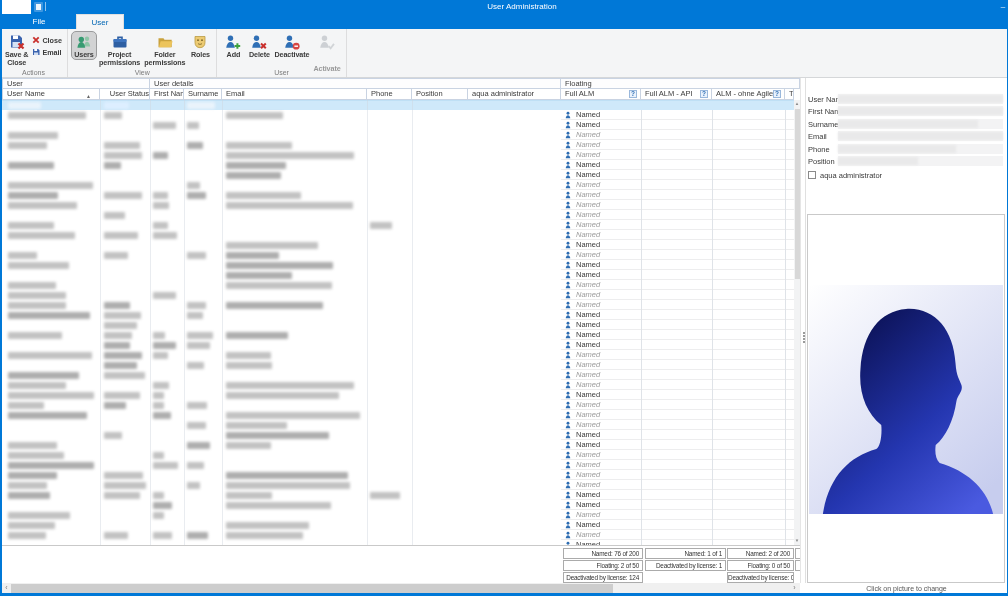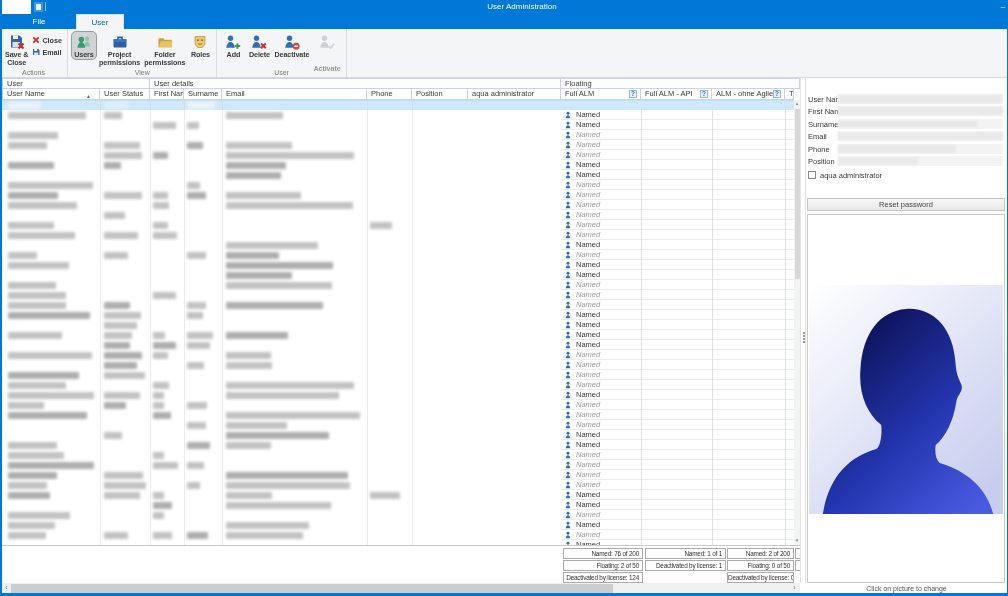--- a/index.html
+++ b/index.html
@@ -220,21 +220,21 @@
       <div class="rgroup-label">User</div>
     </div>
   </div>
 
 <div class="abs gcell" style="left:2px;width:148px;border-left:1px solid #c9d3e2;">User</div>
 <div class="abs gcell" style="left:150px;width:411px;">User details</div>
 <div class="abs gcell" style="left:561px;width:239px;">Floating</div>
 
 <div id="colheads">
     <div class="abs hcell" style="left: 2px; width: 98px; border-left: 1px solid rgb(201, 211, 226);"><span>User Name</span><div class="sortmark">▲</div></div>
-    <div class="abs hcell" style="left: 100px; width: 50px;"><span>User Status</span></div>
+    <div class="abs hcell" style="left: 100px; width: 50px; text-align: right;"><span>User Status</span></div>
     <div class="abs hcell" style="left: 150px; width: 34px;"><span>First Name</span></div>
     <div class="abs hcell" style="left: 184px; width: 38px;"><span>Surname</span></div>
     <div class="abs hcell" style="left: 222px; width: 145px;"><span>Email</span></div>
     <div class="abs hcell" style="left: 367px; width: 45px;"><span>Phone</span></div>
     <div class="abs hcell" style="left: 412px; width: 56px;"><span>Position</span></div>
     <div class="abs hcell" style="left: 468px; width: 93px;"><span>aqua administrator</span></div>
     <div class="abs hcell" style="left: 561px; width: 80px;"><span>Full ALM</span><div class="helpmark">?</div></div>
     <div class="abs hcell" style="left: 641px; width: 71px;"><span>Full ALM - API</span><div class="helpmark">?</div></div>
     <div class="abs hcell" style="left: 712px; width: 73px;"><span>ALM - ohne Agile</span><div class="helpmark">?</div></div>
     <div class="abs hcell" style="left: 785px; width: 9px;"><span>Tes</span></div>
@@ -746,21 +746,20 @@
       <div class="abs fval" style="top: 66px;">
         <div class="fbar" style="width: 118px;"></div>
       </div>
       <div class="abs flabel" style="top: 79px;">Position</div>
       <div class="abs fval" style="top: 78px;">
         <div class="fbar" style="width: 80px;"></div>
       </div>
     </div>
   <div class="abs" id="admin-check"></div>
   <div class="abs" id="admin-label">aqua administrator</div>
-  <div class="abs" id="reset-btn">Reset password</div>
   <div class="abs" id="picture-box">
     <svg id="silhouette" viewBox="0 0 196 229" preserveAspectRatio="none">
       <defs>
         <linearGradient id="bgGrad" x1="0" y1="0" x2="0.8" y2="1">
           <stop offset="0" stop-color="#ffffff"></stop>
             <stop offset="1" stop-color="#c7cdee"></stop>
         </linearGradient>
         <linearGradient id="perGrad" x1="0.1" y1="0" x2="0.85" y2="1">
           <stop offset="0" stop-color="#070b45"></stop>
             <stop offset="0.6" stop-color="#2436b0"></stop>

